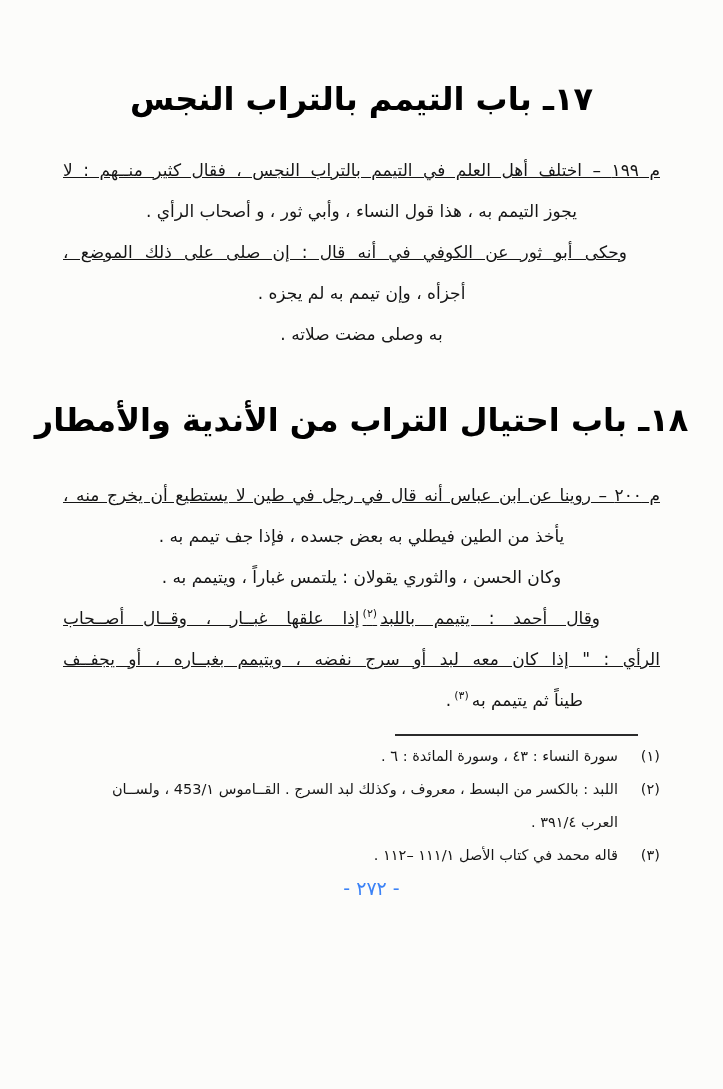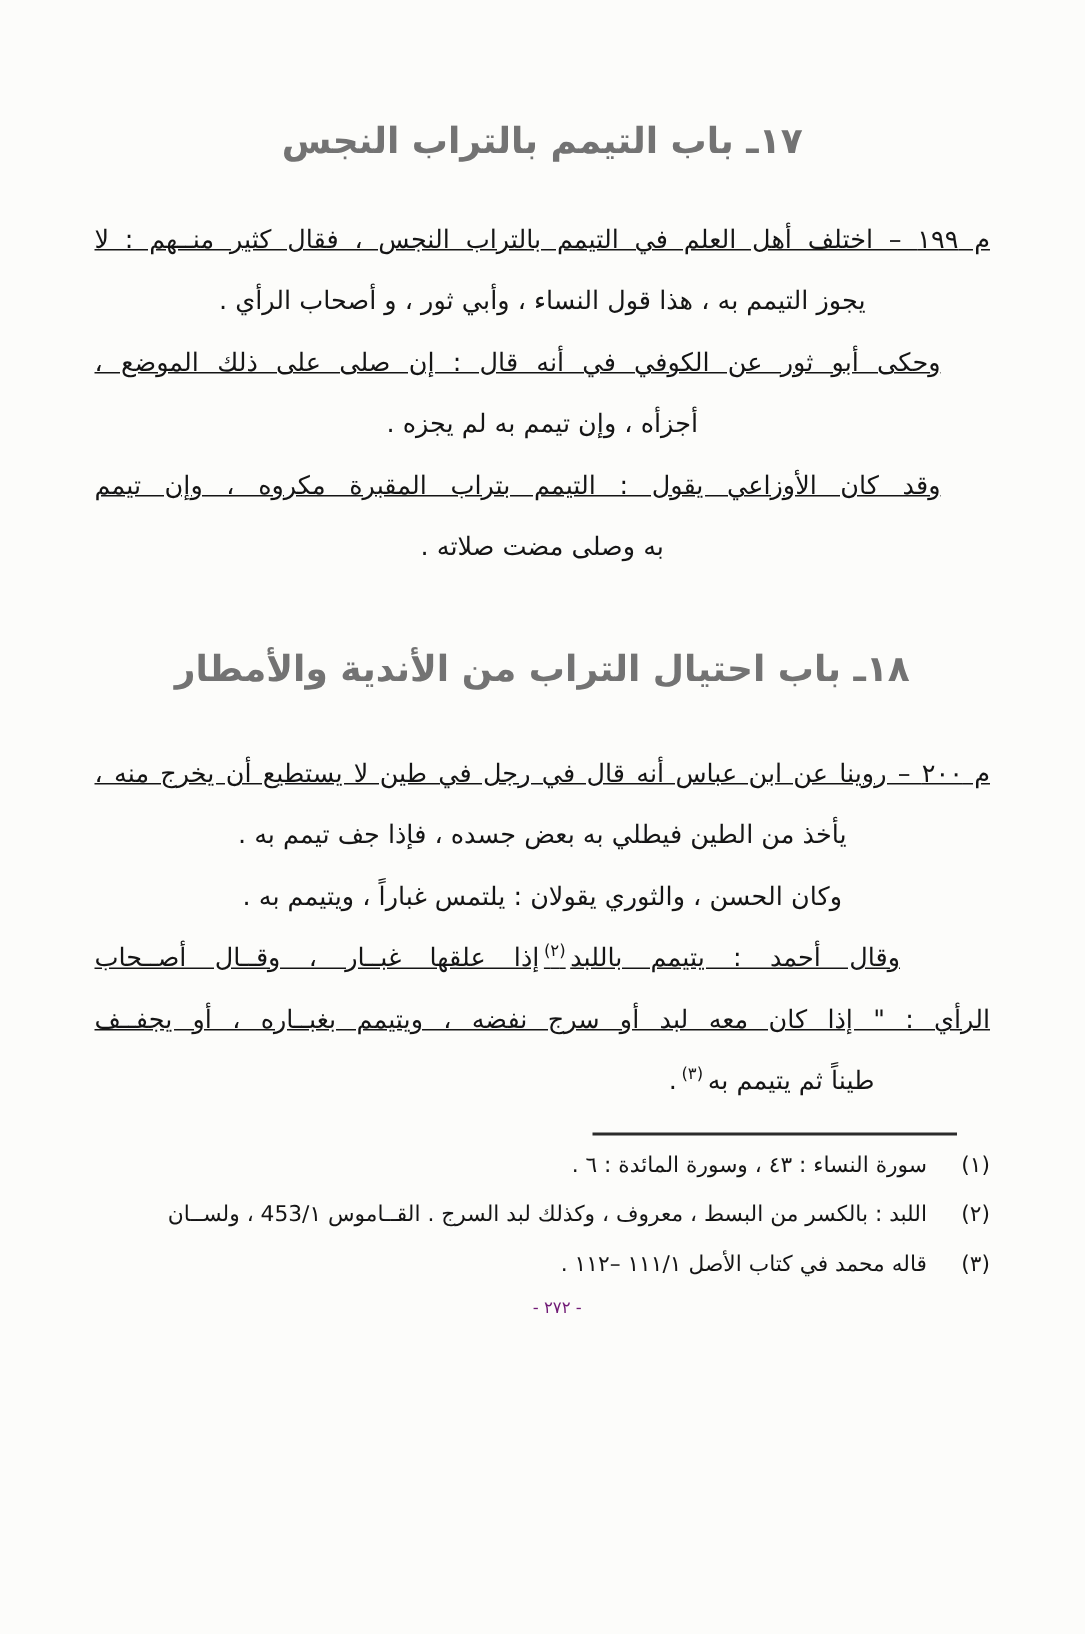--- a/index.html
+++ b/index.html
@@ -8,25 +8,25 @@
     width: 723px;
     height: 1089px;
     background: #fcfcfa;
     color: #151515;
     font-family: "DejaVu Sans", sans-serif;
     direction: rtl;
     overflow: hidden;
     box-sizing: border-box;
   }
   .chapter {
-    font-size: 24px;
+    font-size: 32px;
     font-weight: bold;
     text-align: center;
     margin: 0;
-    color: #737373;
+    color: #000000;
   }
   #h17 { padding-top: 80px; }
   #h18 { padding-top: 46px; }
   .lines {
     font-size: 17px;
     line-height: 41px;
     padding: 0 63px;
   }
   .sec1 { margin-top: 32px; }
   .sec2 { margin-top: 36px; }
@@ -52,40 +52,39 @@
     font-size: 14.5px;
     line-height: 33px;
     padding: 4px 63px 0;
   }
   .fn { display: flex; }
   .fn-num { flex: none; width: 42px; }
   .fn-text { flex: 1; text-align: right; }
   .fn-cont { text-align: right; padding-left: 0; }
   .pagenum {
     text-align: center;
-    font-size: 11px;
+    font-size: 19px;
     margin-top: 5px;
     letter-spacing: 1px;
-    color: #701a75;
+    color: #3b82f6;
     padding-left: 20px;
   }
 </style>
 </head>
 <body>
 
 <div class="page">
 
   <h1 class="chapter" id="h17">١٧ـ باب التيمم بالتراب النجس</h1>
 
   <div class="lines sec1">
     <div class="jl">م ١٩٩ – اختلف أهل العلم في التيمم بالتراب النجس ، فقال كثير منــهم : لا</div>
     <div class="cl">يجوز التيمم به ، هذا قول النساء ، وأبي ثور ، و أصحاب الرأي .</div>
     <div class="jl ind33">وحكى أبو ثور عن الكوفي في أنه قال : إن صلى على ذلك الموضع ،</div>
     <div class="cl">أجزأه ، وإن تيمم به لم يجزه .</div>
-    <div class="jl ind33">وقد كان الأوزاعي يقول : التيمم بتراب المقبرة مكروه ، وإن تيمم</div>
     <div class="cl">به وصلى مضت صلاته .</div>
   </div>
 
   <h1 class="chapter" id="h18">١٨ـ باب احتيال التراب من الأندية والأمطار</h1>
 
   <div class="lines sec2">
     <div class="jl">م ٢٠٠ – روينا عن ابن عباس أنه قال في رجل في طين لا يستطيع أن يخرج منه ،</div>
     <div class="cl">يأخذ من الطين فيطلي به بعض جسده ، فإذا جف تيمم به .</div>
     <div class="cl">وكان الحسن ، والثوري يقولان : يلتمس غباراً ، ويتيمم به .</div>
     <div class="jl ind60">
@@ -101,20 +100,21 @@
 
   <div class="footnotes">
     <div class="fn">
       <span class="fn-num">(١)</span>
       <span class="fn-text">سورة النساء : ٤٣ ، وسورة المائدة : ٦ .</span>
     </div>
     <div class="fn">
       <span class="fn-num">(٢)</span>
       <span class="fn-text">
         <span>اللبد : بالكسر من البسط ، معروف ، وكذلك لبد السرج . القــاموس 453/١ ، ولســان</span>
+        <span class="fn-cont" style="display:block">العرب ٣٩١/٤ .</span>
       </span>
     </div>
     <div class="fn">
       <span class="fn-num">(٣)</span>
       <span class="fn-text">قاله محمد في كتاب الأصل ١١١/١ –١١٢ .</span>
     </div>
   </div>
 
   <div class="pagenum">- ٢٧٢ -</div>
 

